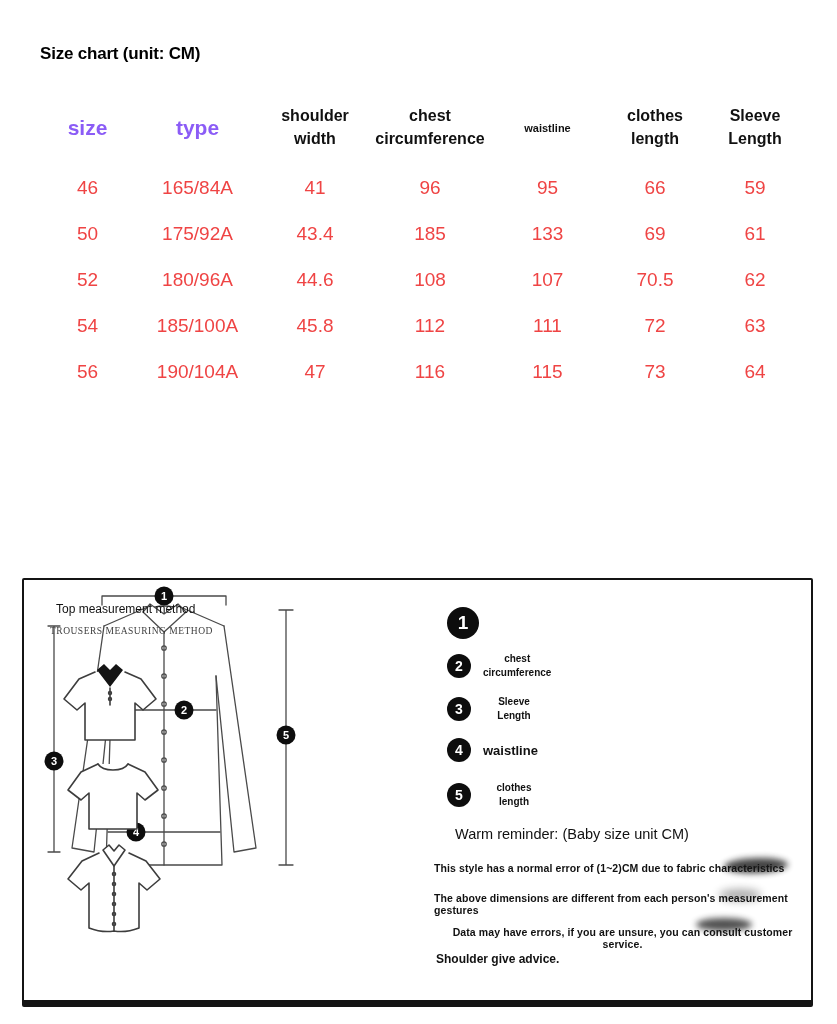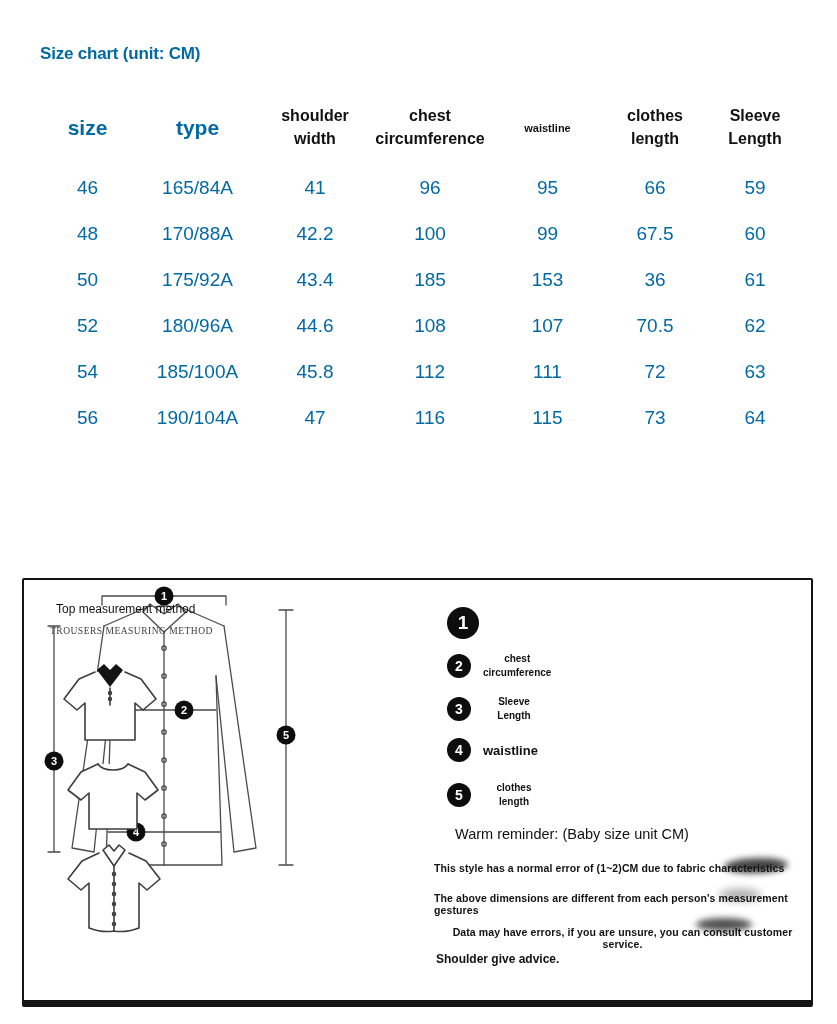--- a/index.html
+++ b/index.html
@@ -6,34 +6,34 @@
   html, body { background: #ffffff; }
   body {
     width: 837px; height: 1024px;
     font-family: "Liberation Sans", sans-serif;
     color: #111111;
   }
   .page { position: relative; width: 837px; height: 1024px; background: #fff; overflow: hidden; }
 
   .title {
     position: absolute; left: 40px; top: 44px;
-    font-size: 17px; font-weight: 700; letter-spacing: -0.2px; color: #0369a1;
+    font-size: 17px; font-weight: 700; letter-spacing: -0.2px; color: #000000;
   }
 
   
   .size-table { position: absolute; left: 40px; top: 90px; width: 765px; }
   .thead, .trow { display: grid; grid-template-columns: 95px 125px 110px 120px 115px 100px 100px; }
   .thead { height: 75px; align-items: center; }
   .trow  { height: 46px; align-items: center; }
   .th, .td { text-align: center; }
-  .hbig  { font-size: 21px; font-weight: 700; color: #0369a1; }
+  .hbig  { font-size: 21px; font-weight: 700; color: #8b5cf6; }
   .hmed  { font-size: 11px; font-weight: 700; }
   .hsmall{ font-size: 16px; font-weight: 700; line-height: 1.4; }
   .preline { white-space: pre-line; }
-  .td { font-size: 19px; color: #0369a1; font-weight: 400; }
+  .td { font-size: 19px; color: #ef4444; font-weight: 400; }
 
   
   .panel {
     position: absolute; left: 22px; top: 578px; width: 791px; height: 429px;
     border: 2px solid #141414; border-bottom-width: 7px; background: #fff; border-radius: 2px;
   }
   .panel-heading    { position: absolute; left: 32px; top: 22px; font-size: 12px; font-weight: 400; }
   .panel-subheading { position: absolute; left: 26px; top: 46px;
                       font-family: "Liberation Serif", serif; font-size: 9.5px;
                       color: #3d3d3d; letter-spacing: 0.5px; }
@@ -94,35 +94,26 @@
     <div class="trow">
       <div class="td">46</div>
       <div class="td">165/84A</div>
       <div class="td">41</div>
       <div class="td">96</div>
       <div class="td">95</div>
       <div class="td">66</div>
       <div class="td">59</div>
     </div>
     <div class="trow">
-      <div class="td">48</div>
-      <div class="td">170/88A</div>
-      <div class="td">42.2</div>
-      <div class="td">100</div>
-      <div class="td">99</div>
-      <div class="td">67.5</div>
-      <div class="td">60</div>
-    </div>
-    <div class="trow">
       <div class="td">50</div>
       <div class="td">175/92A</div>
       <div class="td">43.4</div>
       <div class="td">185</div>
-      <div class="td">153</div>
-      <div class="td">36</div>
+      <div class="td">133</div>
+      <div class="td">69</div>
       <div class="td">61</div>
     </div>
     <div class="trow">
       <div class="td">52</div>
       <div class="td">180/96A</div>
       <div class="td">44.6</div>
       <div class="td">108</div>
       <div class="td">107</div>
       <div class="td">70.5</div>
       <div class="td">62</div>

